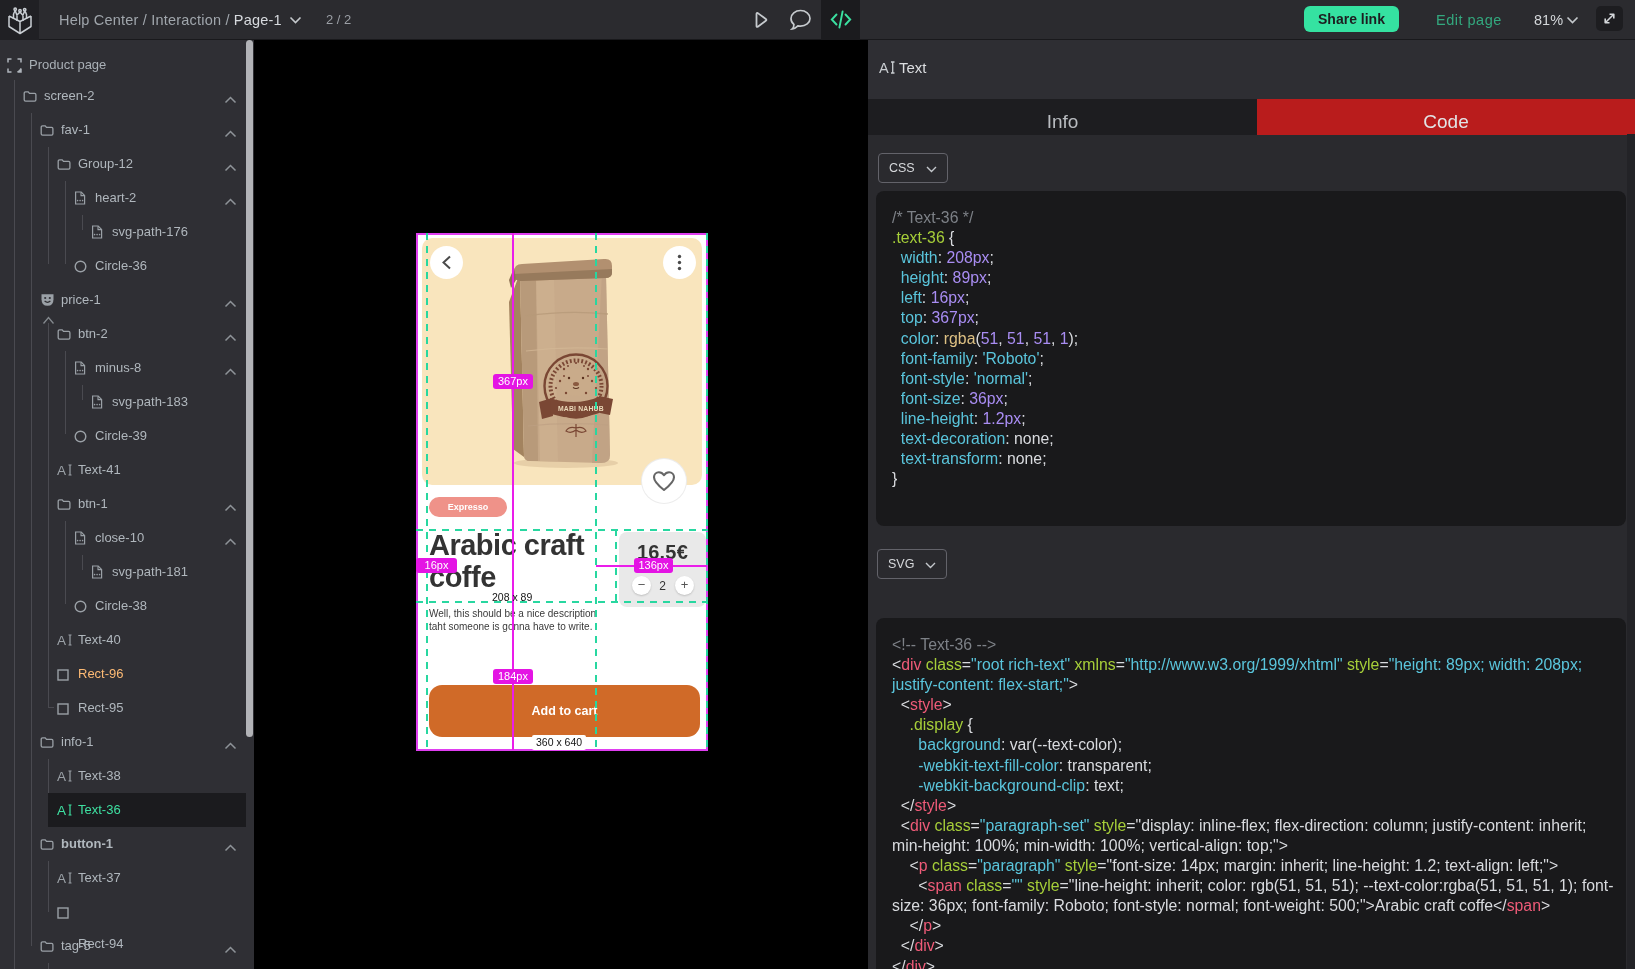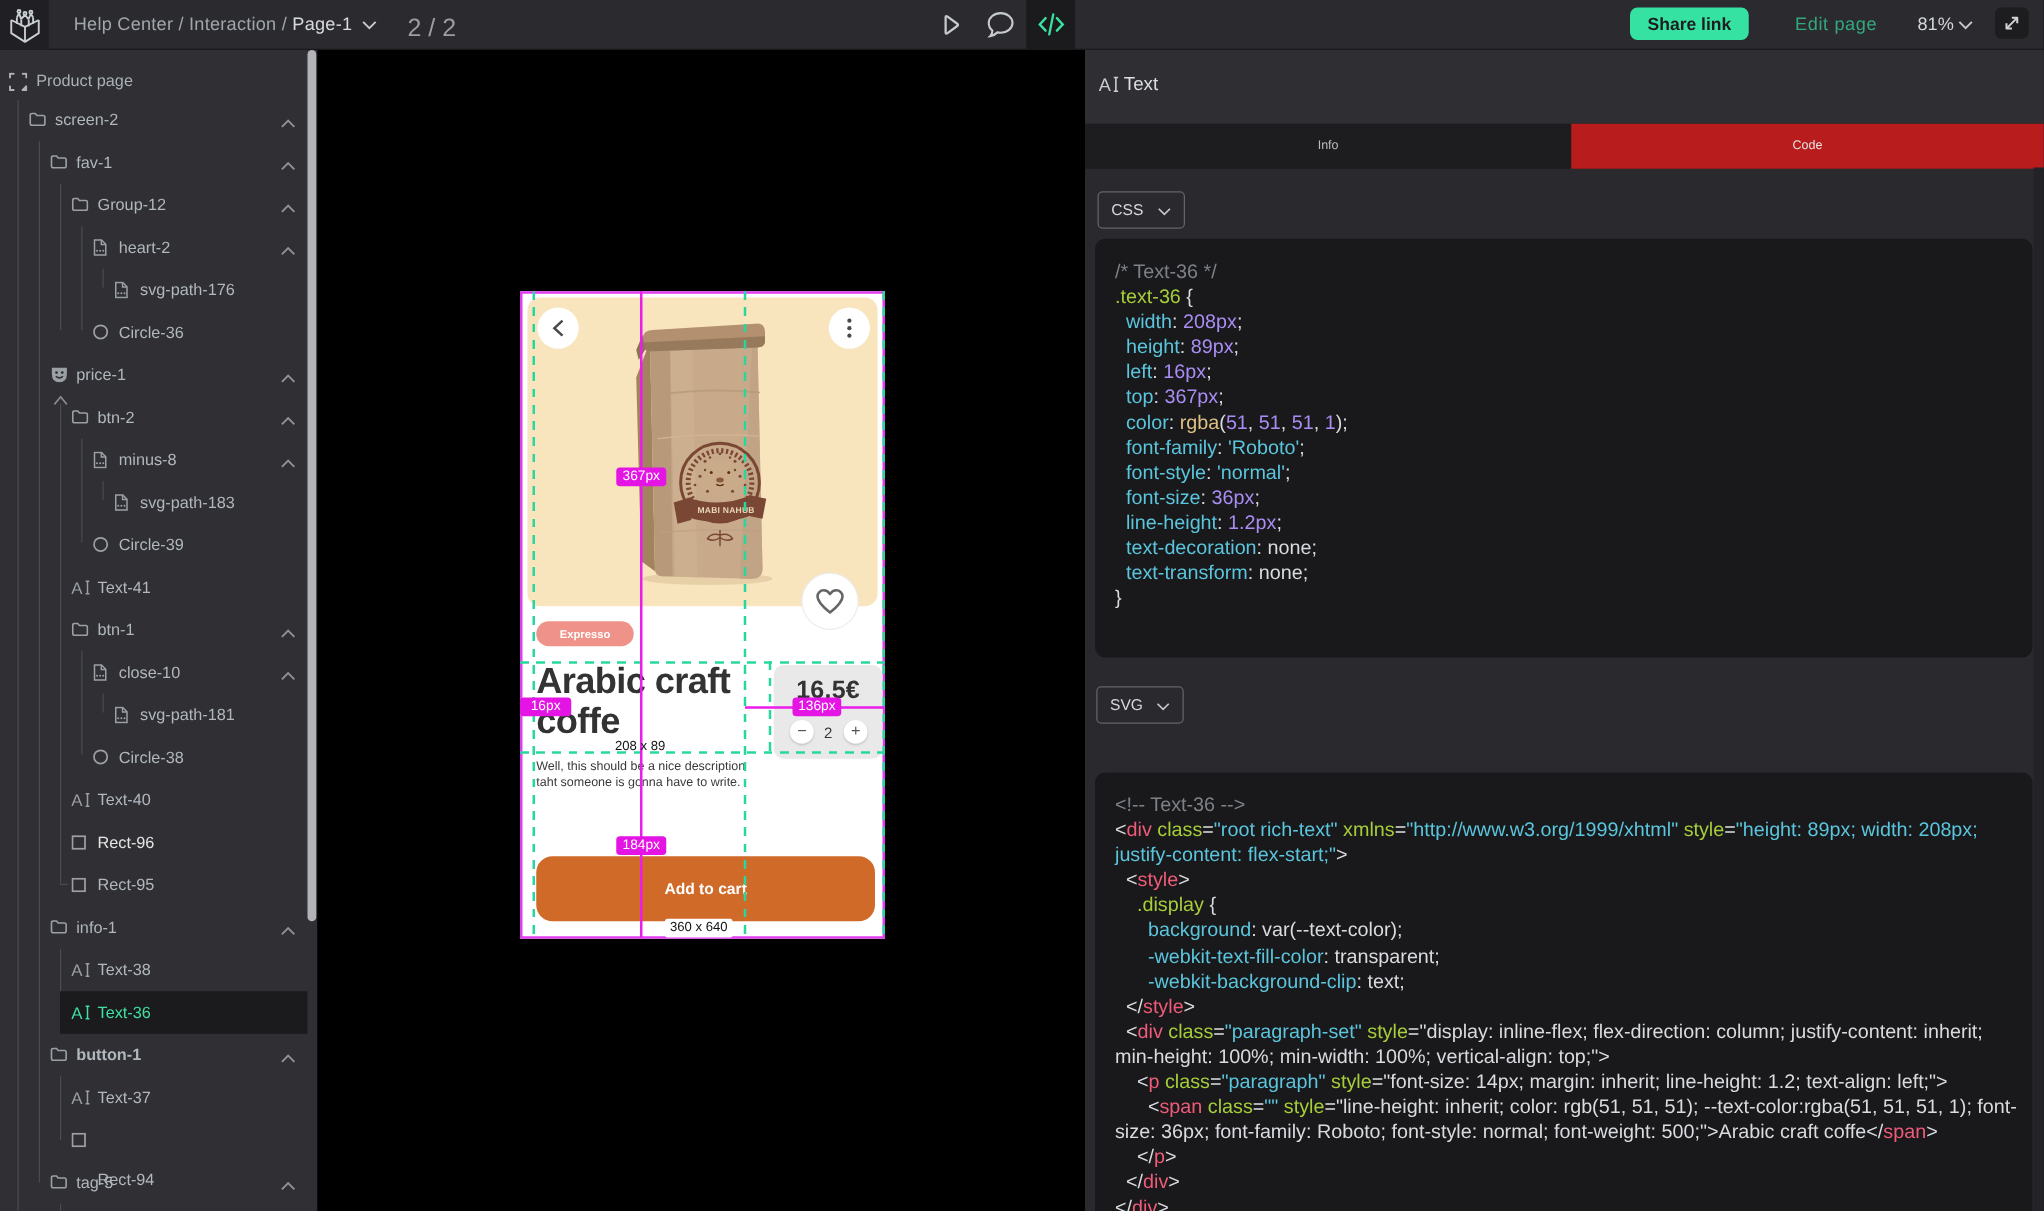--- a/index.html
+++ b/index.html
@@ -4,21 +4,21 @@
   * { margin:0; padding:0; box-sizing:border-box; }
   html,body { width:1635px; height:969px; background:#000; overflow:hidden;
     font-family:"Liberation Sans", sans-serif; }
   .abs { position:absolute; }
   
   #topbar { position:absolute; left:0; top:0; width:1635px; height:40px;
     background:#2b2b2f; border-bottom:1px solid #19191c; }
   #logobox { position:absolute; left:0; top:0; width:39px; height:40px; background:#202024; }
   #crumb { position:absolute; left:59px; top:12px; font-size:14.5px; color:#a0a6ac; letter-spacing:.2px;}
   #crumb b { color:#d7dade; font-weight:normal; }
-  #pagecount { position:absolute; left:326px; top:12px; font-size:20px; color:#9b9fa5; }
+  #pagecount { position:absolute; left:326px; top:12px; font-size:13px; color:#9b9fa5; }
   #codebtn { position:absolute; left:821px; top:0; width:39px; height:40px; background:#1b1b1e; }
   #sharebtn { position:absolute; left:1304px; top:6px; width:95px; height:26px; background:#35e2a1;
     border-radius:6px; color:#1d1d20; font-size:14px; font-weight:bold; text-align:center; line-height:26px; }
   #editpage { position:absolute; left:1436px; top:12px; font-size:14.5px; color:#33a87e; letter-spacing:.5px;}
   #zoomlbl { position:absolute; left:1534px; top:12px; font-size:14.5px; color:#d4d7da; }
   #expandbtn { position:absolute; left:1596px; top:6px; width:27px; height:25px; background:#1d1d20; border-radius:5px; }
   
   #sidebar { position:absolute; left:0; top:40px; width:254px; height:929px; background:#2f2f34; overflow:hidden; }
   #sb-scroll { position:absolute; left:246px; top:0px; width:7px; height:697px; background:#b2b3b7; border-radius:4px; }
   .guide { position:absolute; width:1px; background:#4a4a50; }
@@ -56,21 +56,21 @@
   .hmag { position:absolute; height:2px; background:#ea1dea; }
   .mlabel { position:absolute; background:#e414e4; color:#fff; font-size:11px; border-radius:3px;
     text-align:center; line-height:15px; height:15px; }
   .smlabel { position:absolute; color:#141414; font-size:10.5px; white-space:nowrap; }
   
   #rpanel { position:absolute; left:868px; top:40px; width:767px; height:929px; background:#2a2a2e; }
   #rhead { position:absolute; left:0; top:0; width:767px; height:59px; background:#2e2e33; }
   #rhead .t { position:absolute; left:31px; top:19px; font-size:15px; color:#dcdee1; }
   #tabs { position:absolute; left:0; top:59px; width:767px; height:36px; background:#1d1d20; }
   #tabcode { position:absolute; left:389px; top:0; width:378px; height:36px; background:#b91c1c; }
-  .tablbl { position:absolute; top:12px; width:100%; text-align:center; font-size:10px; }
+  .tablbl { position:absolute; top:12px; width:100%; text-align:center; font-size:19px; }
   .dd { position:absolute; width:70px; height:30px; border:1px solid #63636a; border-radius:4px;
     color:#d6d8db; font-size:12.5px; line-height:28px; padding-left:10px; }
   .codeblock { position:absolute; left:8px; width:750px; background:#19191b; border-radius:8px;
     font-size:15.8px; line-height:20.1px; color:#d9dbdf; padding:17px 16px; }
   .codeblock div { white-space:pre; }
   .c-pink{color:#ef5b78} .c-lime{color:#a6ce39} .c-cyan{color:#5ac5dc}
   .c-pur{color:#a98df3} .c-yel{color:#dec184} .c-gry{color:#7d8187}
 </style></head>
 <body>
 
@@ -305,21 +305,21 @@
       <span class="ticon" style="left:57px;"><svg width="16" height="14" viewBox="0 0 16 14">
           <text x="0" y="12" font-family="Liberation Sans" font-size="13.5" fill="#9aa0a6">A</text>
           <path d="M11.5 2 H14.5 M13 2 V12 M11.5 12 H14.5" stroke="#9aa0a6" stroke-width="1.2" fill="none"></path>
         </svg></span>
       <span class="lbl" style="left:78px;color:#b0b7bd;">Text-40</span>
     </div>
 <div class="trow" style="top:617px;">
       <span class="ticon" style="left:57px;"><svg width="12" height="12" viewBox="0 0 12 12">
           <rect x="1" y="1" width="10" height="10" fill="none" stroke="#9aa0a6" stroke-width="1.4"></rect>
         </svg></span>
-      <span class="lbl" style="left:78px;color:#e5e5e5;text-align:right;">Rect-96</span>
+      <span class="lbl" style="left:78px;color:#fdba74;text-align:right;">Rect-96</span>
     </div>
 <div class="trow" style="top:651px;">
       <span class="ticon" style="left:57px;"><svg width="12" height="12" viewBox="0 0 12 12">
           <rect x="1" y="1" width="10" height="10" fill="none" stroke="#9aa0a6" stroke-width="1.4"></rect>
         </svg></span>
       <span class="lbl" style="left:78px;color:#b0b7bd;">Rect-95</span>
     </div>
 <div class="trow" style="top:685px;">
       <span class="ticon" style="left:40px;"><svg width="14" height="13" viewBox="0 0 14 13">
           <path d="M1.2 3.2 Q1.2 1.8 2.6 1.8 H5.2 L6.5 3.4 H11.6 Q12.9 3.4 12.9 4.8 V9.8 Q12.9 11.2 11.6 11.2 H2.6 Q1.2 11.2 1.2 9.8 Z" fill="none" stroke="#9aa0a6" stroke-width="1.3"></path>

